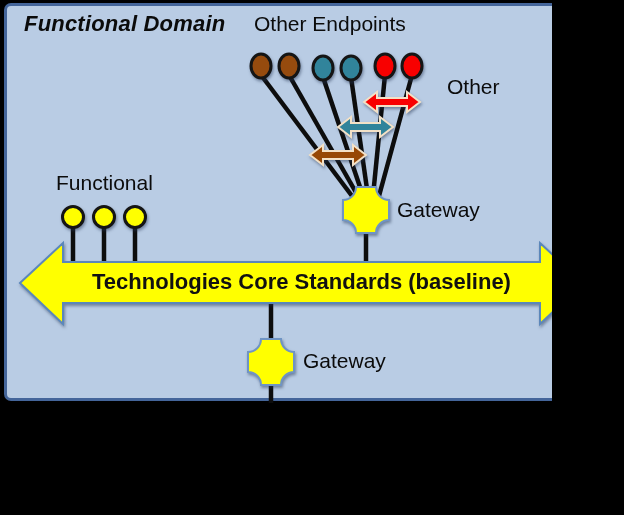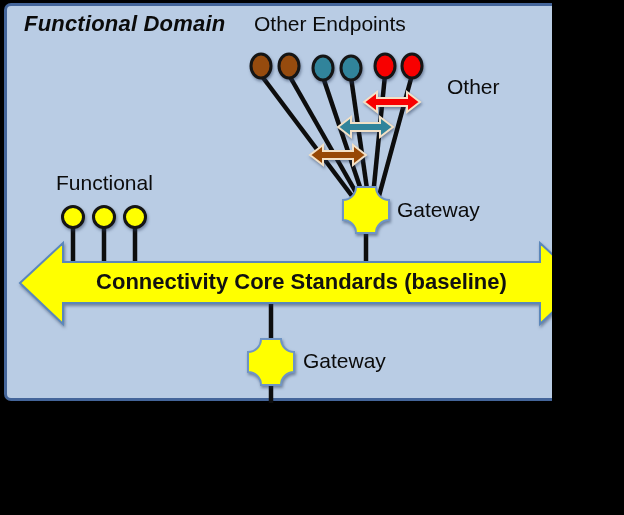--- a/index.html
+++ b/index.html
@@ -90,15 +90,15 @@
   <div class="lbl other-conn">
     <span>Other</span>
   </div>
 
   <div class="lbl endpoints">Functional</div>
 
   <div class="lbl gw-top">Gateway</div>
 
   <div class="lbl gw-bottom">Gateway</div>
 
-  <div class="core-label">Connectivity Core Standards (baseline)</div>
+  <div class="core-label">Technologies Core Standards (baseline)</div>
 
 </div>
 
 </body></html>

